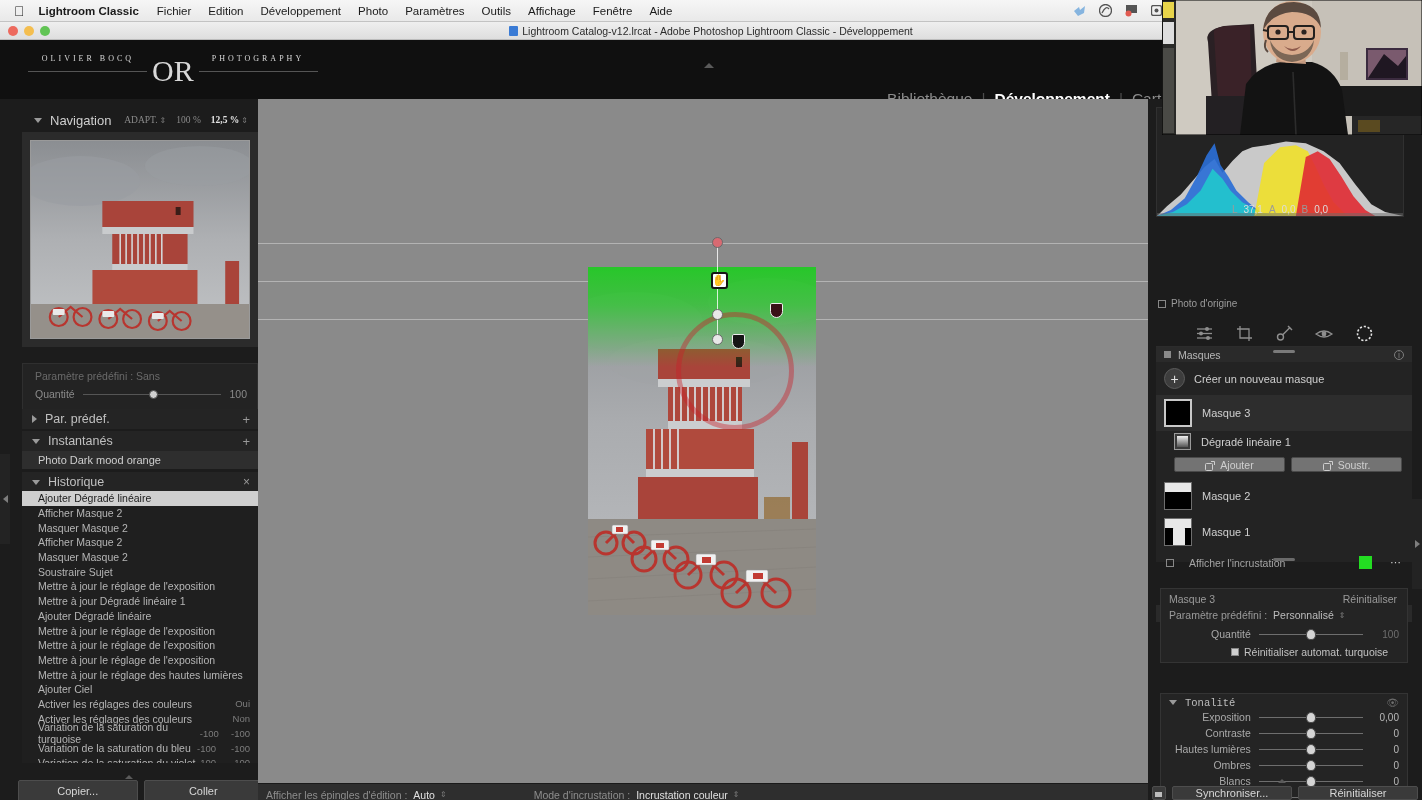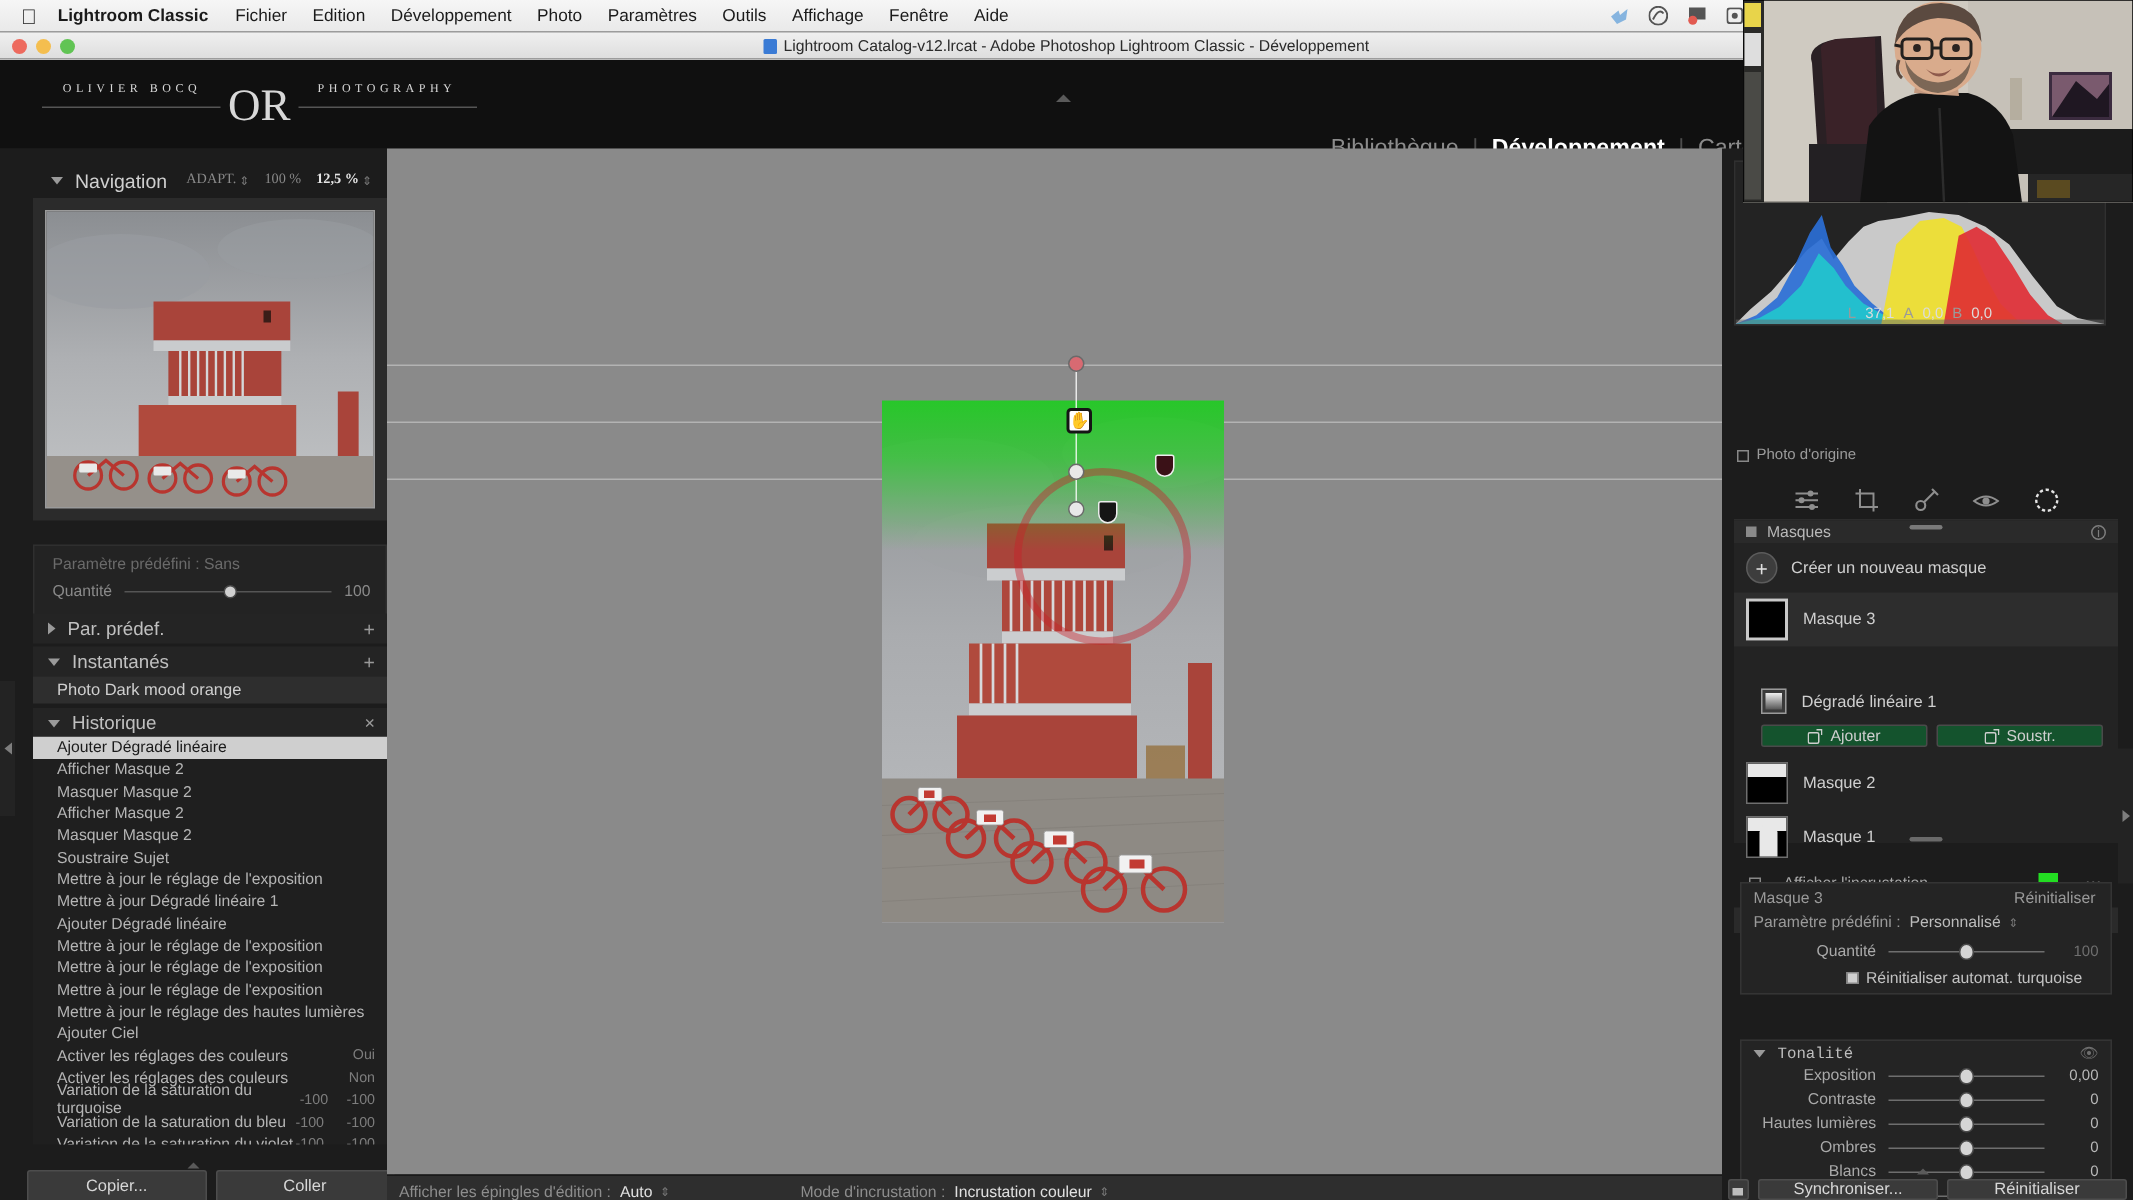--- a/index.html
+++ b/index.html
@@ -163,26 +163,26 @@
   #newmask .circ { width:21px;height:21px;border-radius:50%;background:#3d3d3d;border:1px solid #5c5c5c;
                    color:#e0e0e0;display:flex;align-items:center;justify-content:center;font-size:14px;margin-right:9px; }
   #newmask .t { color:#cfcfcf; font-size:11px; }
   .maskrow { display:flex; align-items:center; padding:4px 8px; }
   .maskrow.sel { background:#2d2d2d; }
   .mthumb { width:28px; height:28px; background:#000; border:2px solid #c9c9c9; margin-right:10px; position:relative; overflow:hidden; }
   .mthumb.thin { border:1px solid #6e6e6e; }
   .mthumb .wtop { position:absolute;left:0;right:0;top:0;height:9px;background:#e8e8e8; }
   .mthumb .wsub { position:absolute;left:8px;top:4px;width:12px;height:24px;background:#e8e8e8;border-radius:6px 6px 0 0; }
   .mlabel { color:#cfcfcf; font-size:11px; }
-  .subrow { display:flex; align-items:center; padding:2px 8px 2px 18px;margin-top:26px; }
+  .subrow { display:flex; align-items:center; padding:2px 8px 2px 18px; }
   .sthumb { width:17px;height:17px;border:1px solid #9a9a9a;margin-right:10px;position:relative;background:#3a3a3a; }
   .sthumb .grad { position:absolute;left:2px;right:2px;top:2px;bottom:2px;background:linear-gradient(#f0f0f0,#555); }
   #addsub { display:flex; gap:6px; padding:5px 10px 6px 18px; }
-  #addsub .b { flex:1; background:#14532d; border:1px solid #4a4a4a; border-radius:2px; color:#cfcfcf;
-               font-size:10.5px; height:15px; display:flex; align-items:center; justify-content:center; gap:5px; }
+  #addsub .b { flex:1; background:#737373; border:1px solid #4a4a4a; border-radius:2px; color:#cfcfcf;
+               font-size:10.5px; height:15px; display:flex; align-items:flex-end; justify-content:center; gap:5px; }
   #overlayrow { display:flex; align-items:center; padding:6px 10px 0 10px; color:#a5a5a5; font-size:10.5px;gap:10px; }
   #overlayrow .swatch { width:13px;height:13px;background:#23dd22;margin-left:auto; }
   #overlayrow .dots { color:#cfcfcf; margin-left:8px; letter-spacing:1px; font-size:11px; }
   #masks-grip2 { position:absolute; left:125px; top:459px; width:22px; height:3px; background:#6a6a6a; border-radius:2px; }
 
   #gradhead { position:absolute; left:8px; top:470px; width:256px; height:17px; background:#2a2a2a;
               display:flex; align-items:center; padding:0 8px; color:#bdbdbd; font-size:10.5px;margin-top:36px; }
   #gradhead .inv { margin-left:auto; display:flex; align-items:center; color:#b5b5b5; }
   #gradbody { position:absolute; left:12px; top:489px; width:248px; height:75px; background:#242424; border:1px solid #343434; }
   #gradbody .r { display:flex; align-items:center; color:#9a9a9a; font-size:10.5px; padding:4px 10px 0 8px; }

